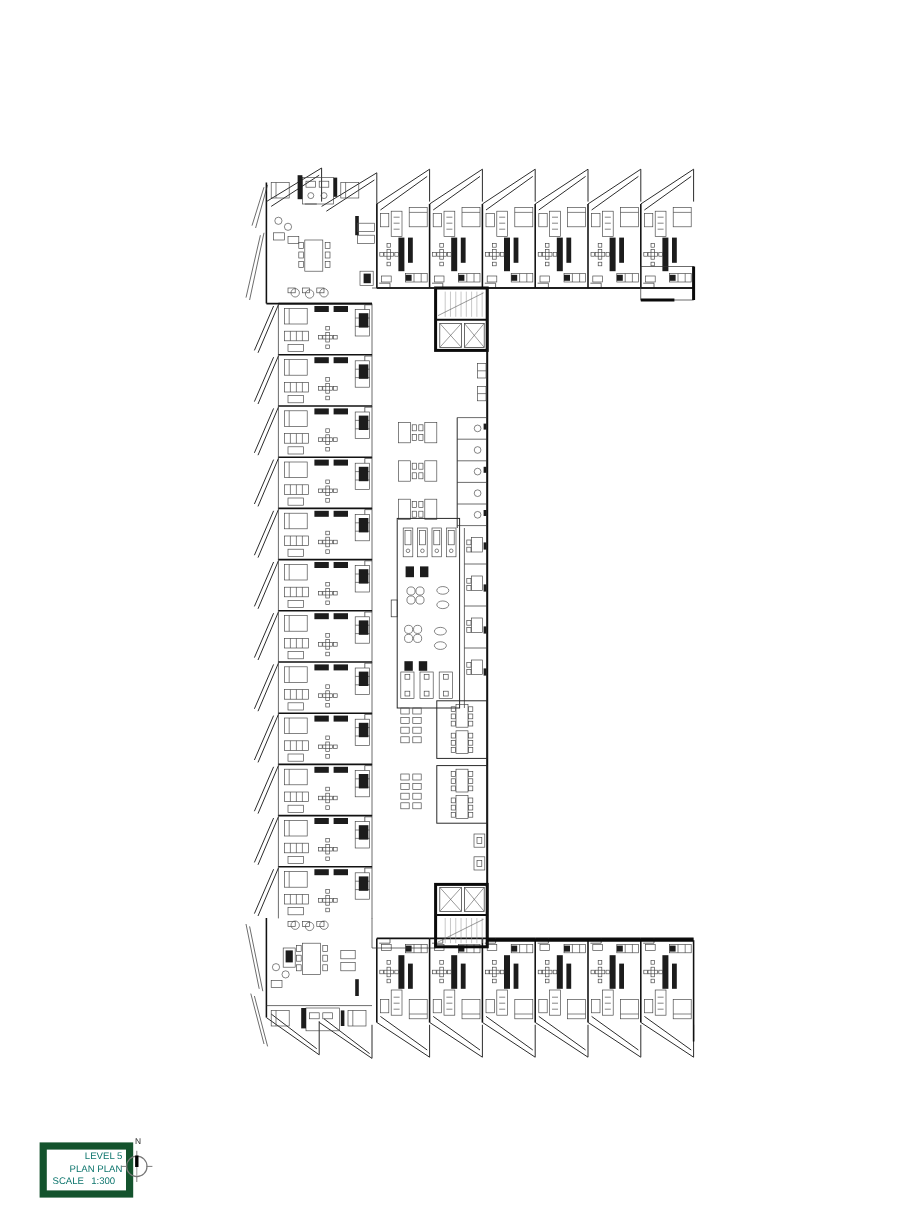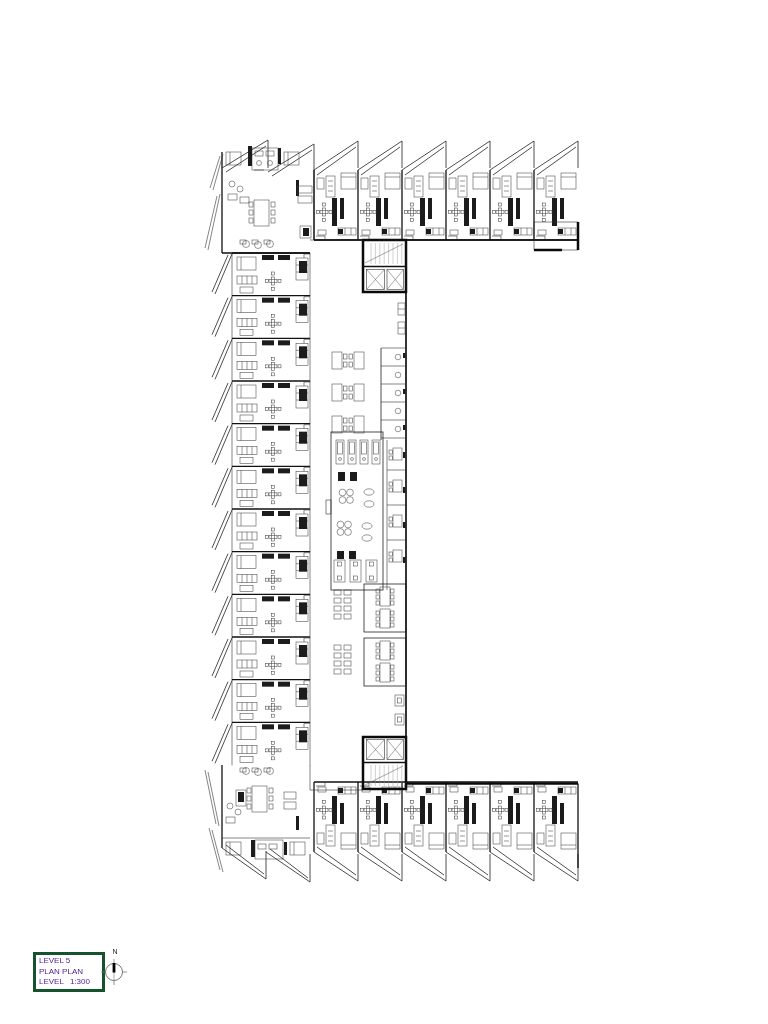--- a/index.html
+++ b/index.html
@@ -11,21 +11,21 @@
   .w06{stroke:#333;stroke-width:.6;fill:none}
   .w08{stroke:#222;stroke-width:.8;fill:none}
   .w12{stroke:#111;stroke-width:1.3;fill:none}
   .w16{stroke:#111;stroke-width:1.7;fill:none}
   .w24{stroke:#0a0a0a;stroke-width:2.5;fill:none}
   .f{stroke:#444;stroke-width:.55;fill:none}
   .dark{fill:#1c1c1c;stroke:none}
   .hatch{stroke:#999;stroke-width:.45;fill:none}
   
   .titleblock{position:absolute;left:33px;top:952px;width:60px;height:32px;
-    border:3px solid #14532d;padding:1px 3px;color:#4c1d95;}
+    border:6px solid #14532d;padding:1px 3px;color:#0f766e;text-align:right;}
   .titleblock div{font-size:8px;line-height:10.5px;white-space:nowrap;}
   .tb-scale span{margin-right:6px;}
   .compass{position:absolute;left:98px;top:948px;width:34px;height:40px;}
   .compass .n{position:absolute;left:0;top:0;width:34px;text-align:center;
     font-size:7px;color:#222;}
 </style>
 </head>
 <body>
 
 <div class="sheet">
@@ -400,21 +400,21 @@
           <rect class="f" x="397.5" y="698" width="4" height="5"></rect>
       <rect class="f" x="395" y="714" width="9" height="11"></rect>
           <rect class="f" x="397.5" y="717" width="4" height="5"></rect>
     </g>
   </g>
 </svg>
 
 <div class="titleblock">
   <div>LEVEL 5</div>
   <div>PLAN PLAN</div>
-  <div class="tb-scale"><span>LEVEL</span><span>1:300</span></div>
+  <div class="tb-scale"><span>SCALE</span><span>1:300</span></div>
 </div>
 
 <div class="compass">
   <div class="n">N</div>
   <svg width="34" height="32" style="position:absolute;left:0;top:8px;">
     <circle cx="16" cy="16" r="8.5" stroke="#777" stroke-width="1" fill="none"></circle>
     <path d="M3,16 H8 M24,16 H29 M16,24 V29 M16,3 V8" stroke="#777" stroke-width="0.8"></path>
     <path d="M16,7 V25" stroke="#777" stroke-width="0.6"></path>
     <rect x="14.6" y="7" width="2.8" height="9.5" fill="#000"></rect>
   </svg>

